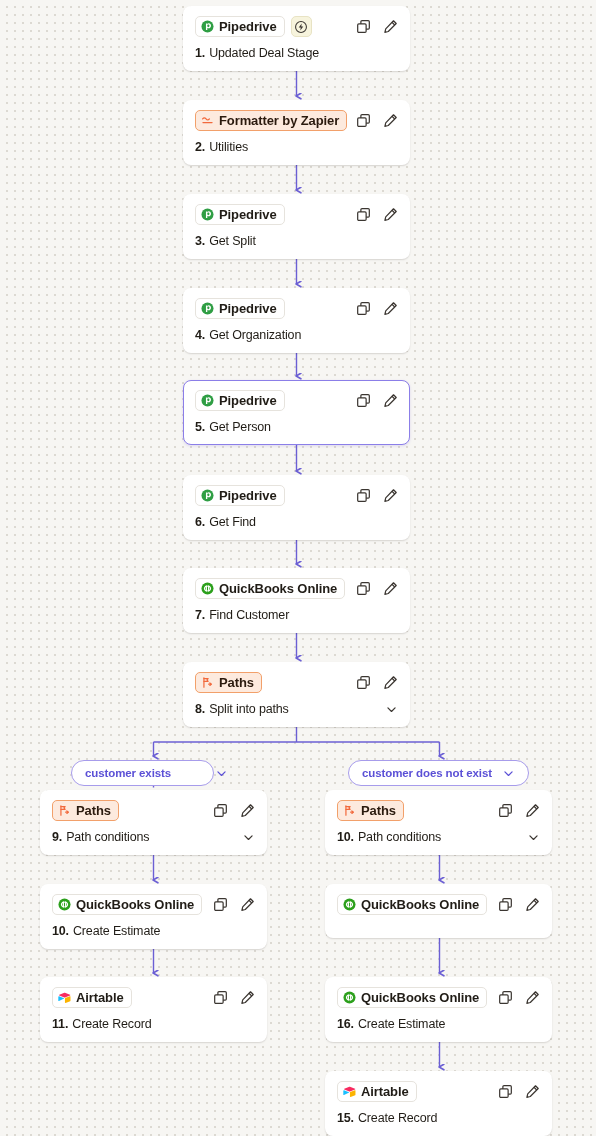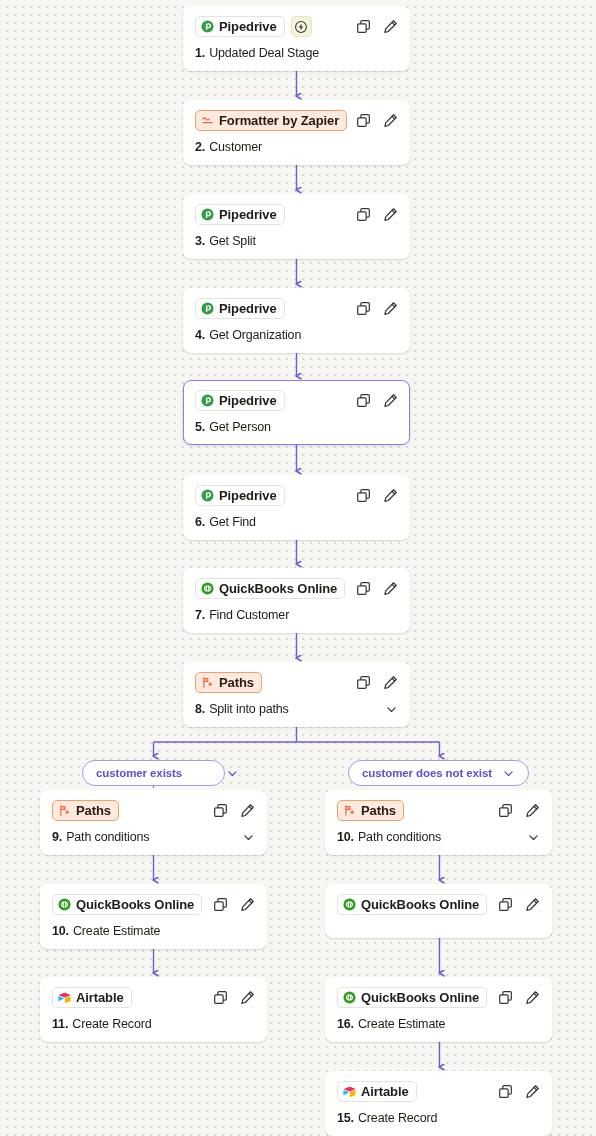--- a/index.html
+++ b/index.html
@@ -220,21 +220,21 @@
               <rect x="1.8" y="5.2" width="9" height="9" rx="1.2" fill="#ffffff" stroke="#3b3631" stroke-width="1.3"></rect>
             </svg>
             <svg class="act-btn" viewBox="0 0 16 16">
               <path d="M11.2 1.9 14.1 4.8 5.6 13.3 2 14.2l.9-3.6z" fill="none" stroke="#3b3631" stroke-width="1.3" stroke-linejoin="round"></path>
               <path d="M9.6 3.5 12.5 6.4" stroke="#3b3631" stroke-width="1.3"></path>
             </svg>
           </span>
         </div>
         <div class="card-title">
           <span class="num">2.</span>
-          <span>Customer</span>
+          <span>Utilities</span>
         </div>
       </div>
       <div class="card" style="left: 183px; top: 194px; width: 227px; min-height: 54px;">
         <div class="card-top">
           <span class="app-badge">
             <svg class="badge-ico" viewBox="0 0 16 16">
               <circle cx="8" cy="8" r="7.4" fill="#2f9e44"></circle>
               <path d="M6.1 4.2h1.6v.9c.35-.65 1-1.05 1.9-1.05 1.6 0 2.7 1.25 2.7 3.1 0 1.9-1.15 3.15-2.8 3.15-.8 0-1.4-.3-1.75-.8v2.9H6.1z M7.7 7.2c0 1 .55 1.65 1.35 1.65s1.35-.6 1.35-1.65-.55-1.65-1.35-1.65S7.7 6.2 7.7 7.2z" fill="#ffffff"></path>
             </svg>
             <span>Pipedrive</span>
@@ -586,21 +586,21 @@
           </span>
         </div>
         <div class="card-title">
           <span class="num">15.</span>
           <span>Create Record</span>
         </div>
       </div>
     </div>
 
   <div id="pills-layer">
-      <div class="path-pill" style="left: 82px; top: 760px; width: 143px; gap: 44px;">
+      <div class="path-pill" style="left: 71px; top: 760px; width: 143px; gap: 44px;">
         <span>customer exists</span>
         <span style="margin-left:auto;display:flex;">
           <svg class="chev" width="13" height="13" viewBox="0 0 16 16">
             <path d="M3.6 6 8 10.4 12.4 6" fill="none" stroke="#5b50d6" stroke-width="1.5" stroke-linecap="round" stroke-linejoin="round"></path>
           </svg>
         </span>
       </div>
       <div class="path-pill" style="left: 348px; top: 760px; width: 181px; justify-content: space-between;">
         <span>customer does not exist</span>
         <span style="margin-left:auto;display:flex;">

